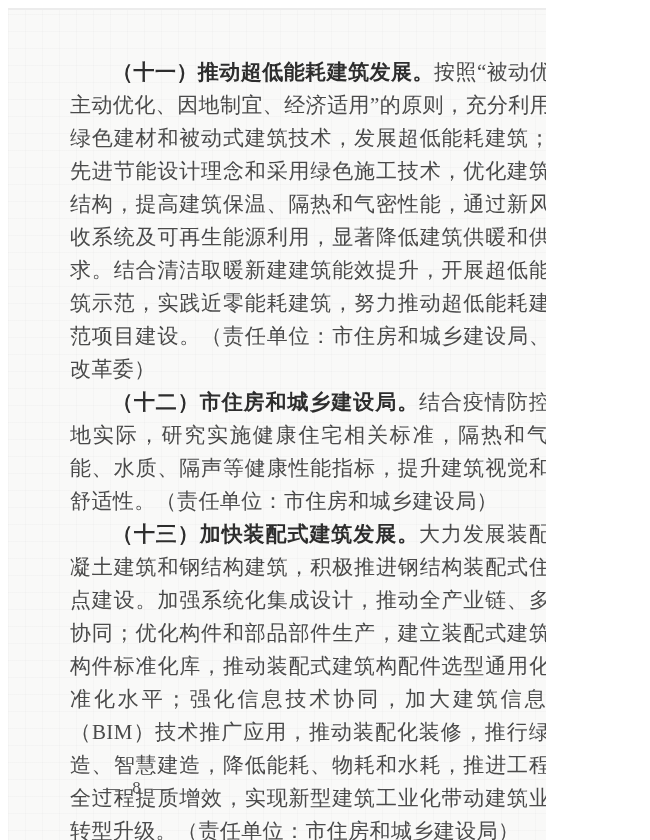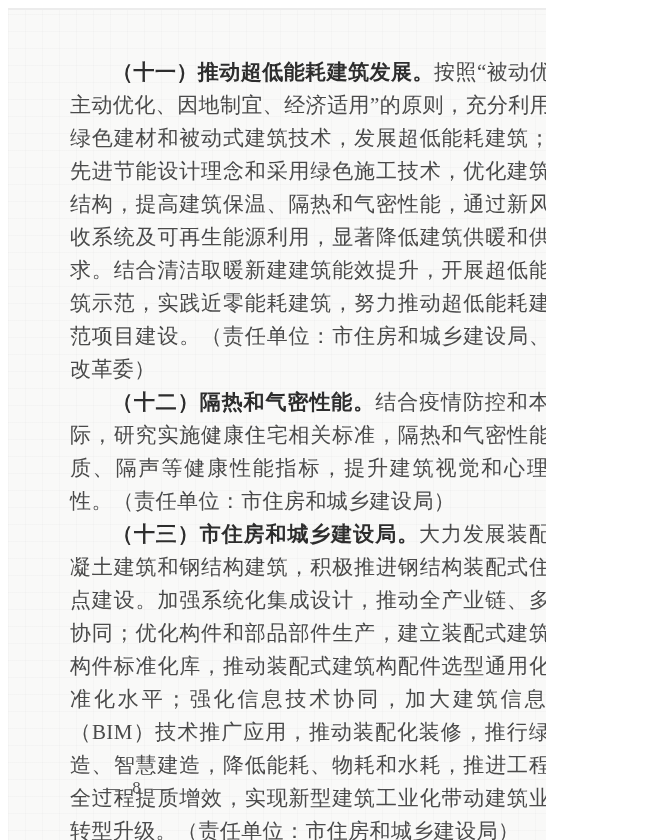--- a/index.html
+++ b/index.html
@@ -53,20 +53,20 @@
   }
 </style>
 </head>
 <body>
 
 <div class="page">
   <div class="content">
 
     <p class="para"><b class="para-heading">（十一）推动超低能耗建筑发展。</b><span>按照“被动优先、主动优化、因地制宜、经济适用”的原则，充分利用本市绿色建材和被动式建筑技术，发展超低能耗建筑；通过先进节能设计理念和采用绿色施工技术，优化建筑围护结构，提高建筑保温、隔热和气密性能，通过新风热回收系统及可再生能源利用，显著降低建筑供暖和供冷需求。结合清洁取暖新建建筑能效提升，开展超低能耗建筑示范，实践近零能耗建筑，努力推动超低能耗建筑示范项目建设。（责任单位：市住房和城乡建设局、发展改革委）</span></p>
 
-    <p class="para"><b class="para-heading">（十二）隔热和气密性能。</b><span>结合疫情防控和本地实际，研究实施健康住宅相关标准，隔热和气密性能、水质、隔声等健康性能指标，提升建筑视觉和心理舒适性。（责任单位：市住房和城乡建设局）</span></p>
+    <p class="para"><b class="para-heading">（十二）市住房和城乡建设局。</b><span>结合疫情防控和本地实际，研究实施健康住宅相关标准，隔热和气密性能、水质、隔声等健康性能指标，提升建筑视觉和心理舒适性。（责任单位：市住房和城乡建设局）</span></p>
 
-    <p class="para"><b class="para-heading">（十三）市住房和城乡建设局。</b><span>大力发展装配式混凝土建筑和钢结构建筑，积极推进钢结构装配式住宅试点建设。加强系统化集成设计，推动全产业链、多专业协同；优化构件和部品部件生产，建立装配式建筑预制构件标准化库，推动装配式建筑构配件选型通用化、标准化水平；强化信息技术协同，加大建筑信息模型（BIM）技术推广应用，推动装配化装修，推行绿色建造、智慧建造，降低能耗、物耗和水耗，推进工程建设全过程提质增效，实现新型建筑工业化带动建筑业全面转型升级。（责任单位：市住房和城乡建设局）</span></p>
+    <p class="para"><b class="para-heading">（十三）加快装配式建筑发展。</b><span>大力发展装配式混凝土建筑和钢结构建筑，积极推进钢结构装配式住宅试点建设。加强系统化集成设计，推动全产业链、多专业协同；优化构件和部品部件生产，建立装配式建筑预制构件标准化库，推动装配式建筑构配件选型通用化、标准化水平；强化信息技术协同，加大建筑信息模型（BIM）技术推广应用，推动装配化装修，推行绿色建造、智慧建造，降低能耗、物耗和水耗，推进工程建设全过程提质增效，实现新型建筑工业化带动建筑业全面转型升级。（责任单位：市住房和城乡建设局）</span></p>
 
   </div>
 
   <div class="footer">— 8 —</div>
 </div>
 
 </body></html>

